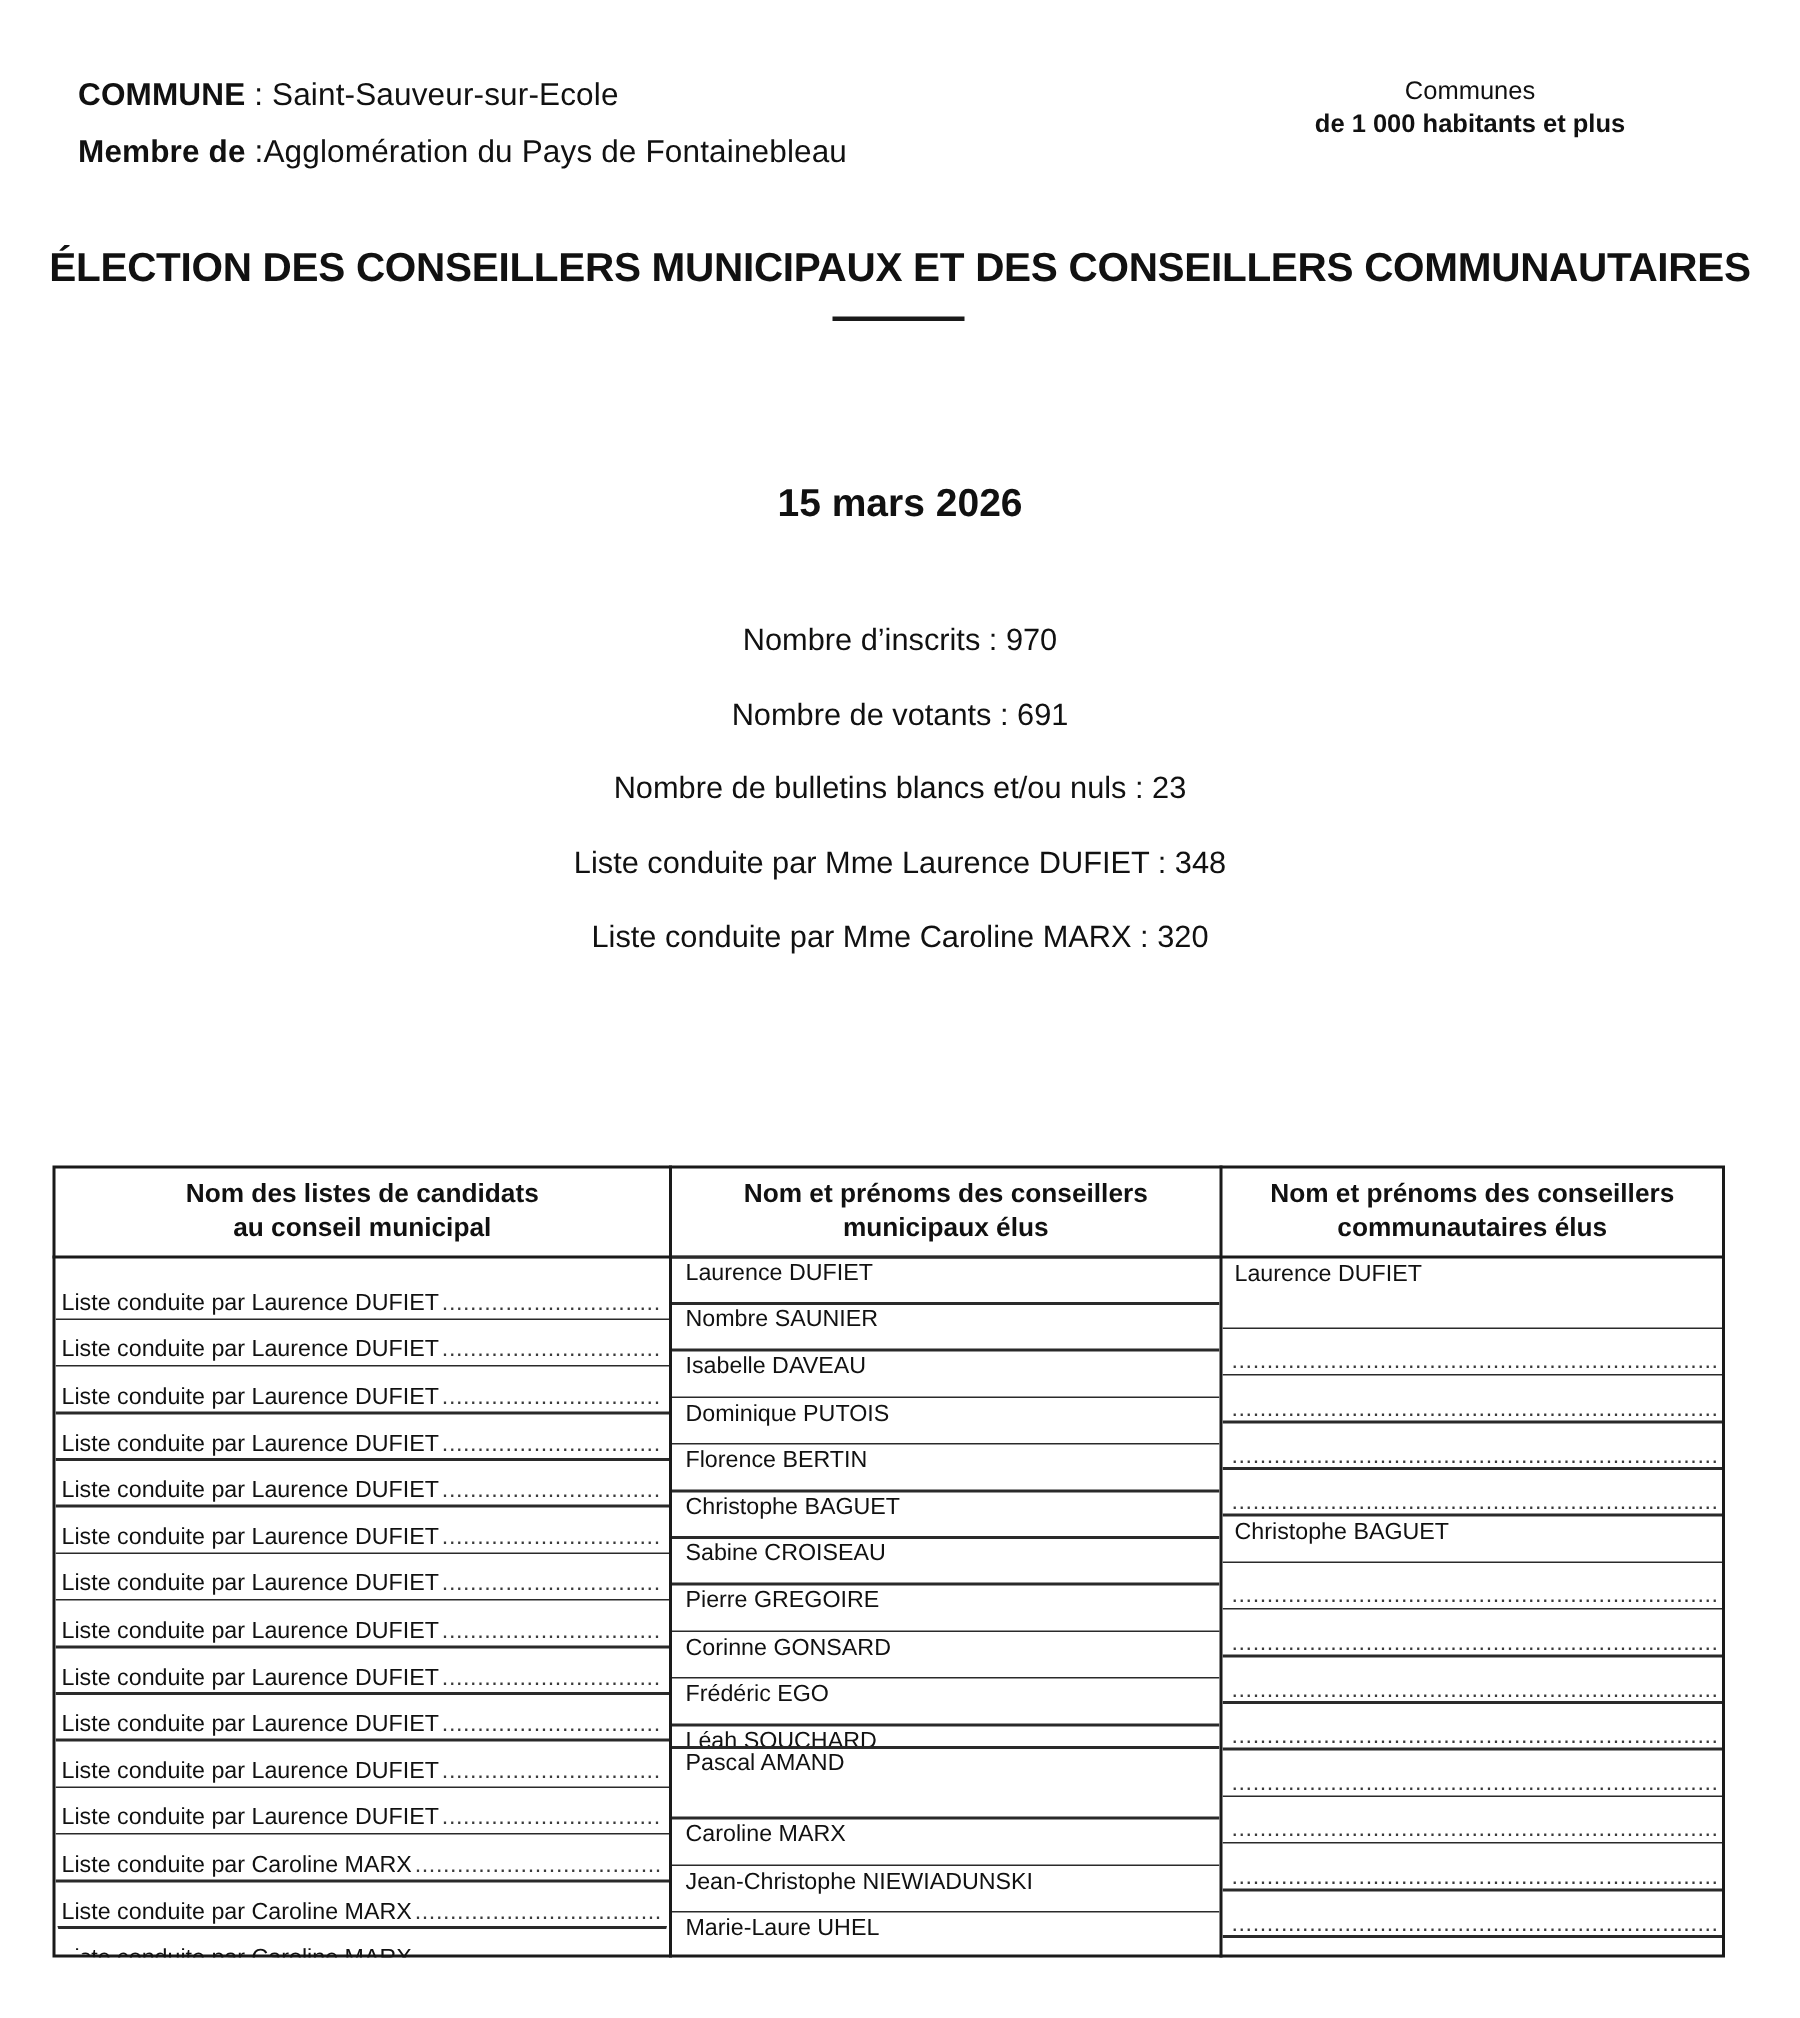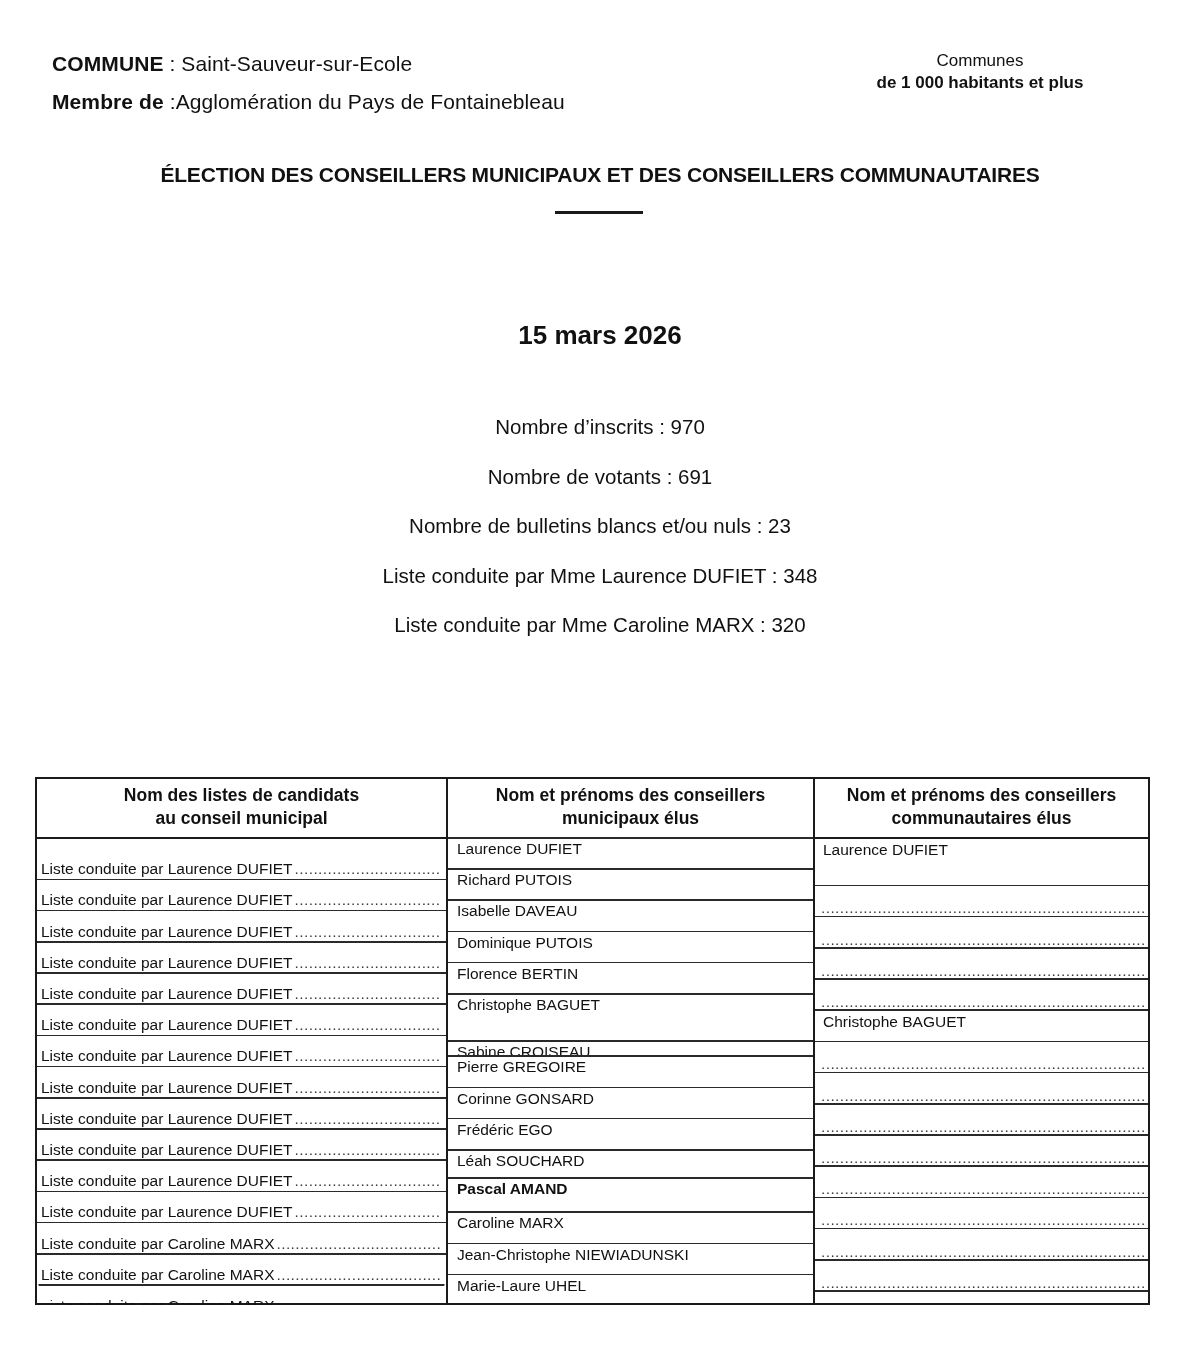--- a/index.html
+++ b/index.html
@@ -44,21 +44,21 @@
   #hdr-cat-1 { top: 50px; font-weight: normal; }
   #hdr-cat-2 { top: 72px; font-weight: bold; }
 
   
   .title-main {
     position: absolute;
     top: 163px;
     left: 0;
     width: 1200px;
     text-align: center;
-    font-size: 21px;
+    font-size: 27px;
     font-weight: bold;
     letter-spacing: -0.2px;
   }
   .rule-sep {
     position: absolute;
     top: 211px;
     left: 555px;
     width: 88px;
     height: 3px;
     background: #1a1a1a;
@@ -412,59 +412,59 @@
           </div>
         </div>
       </div>
     <div class="layer" id="layer-2">
         <div class="c2row" style="top: 0px;">
           <div class="rule"></div>
           <div class="nm">Laurence DUFIET</div>
         </div>
         <div class="c2row" style="top: 31.2px;">
           <div class="rule"></div>
-          <div class="nm">Richard PUTOIS</div>
+          <div class="nm">Nombre SAUNIER</div>
         </div>
         <div class="c2row" style="top: 62.4px;">
           <div class="rule"></div>
           <div class="nm">Isabelle DAVEAU</div>
         </div>
         <div class="c2row" style="top: 93.6px;">
           <div class="rule"></div>
           <div class="nm">Dominique PUTOIS</div>
         </div>
         <div class="c2row" style="top: 124.8px;">
           <div class="rule"></div>
           <div class="nm">Florence BERTIN</div>
         </div>
         <div class="c2row" style="top: 156px;">
           <div class="rule"></div>
           <div class="nm">Christophe BAGUET</div>
         </div>
-        <div class="c2row" style="top: 187.2px; margin-top: 16px;">
+        <div class="c2row" style="top: 187.2px;">
           <div class="rule"></div>
           <div class="nm">Sabine CROISEAU</div>
         </div>
         <div class="c2row" style="top: 218.4px;">
           <div class="rule"></div>
           <div class="nm">Pierre GREGOIRE</div>
         </div>
         <div class="c2row" style="top: 249.6px; padding-left: 40px;">
           <div class="rule"></div>
           <div class="nm">Corinne GONSARD</div>
         </div>
         <div class="c2row" style="top: 280.8px;">
           <div class="rule"></div>
           <div class="nm">Frédéric EGO</div>
         </div>
         <div class="c2row" style="top: 312px;">
           <div class="rule"></div>
           <div class="nm">Léah SOUCHARD</div>
         </div>
-        <div class="c2row" style="top: 340px; font-weight: bold;">
+        <div class="c2row" style="top: 327px;">
           <div class="rule"></div>
           <div class="nm">Pascal AMAND</div>
         </div>
         <div class="c2row" style="top: 374.4px;">
           <div class="rule"></div>
           <div class="nm">Caroline MARX</div>
         </div>
         <div class="c2row" style="top: 405.6px;">
           <div class="rule"></div>
           <div class="nm">Jean-Christophe NIEWIADUNSKI</div>

